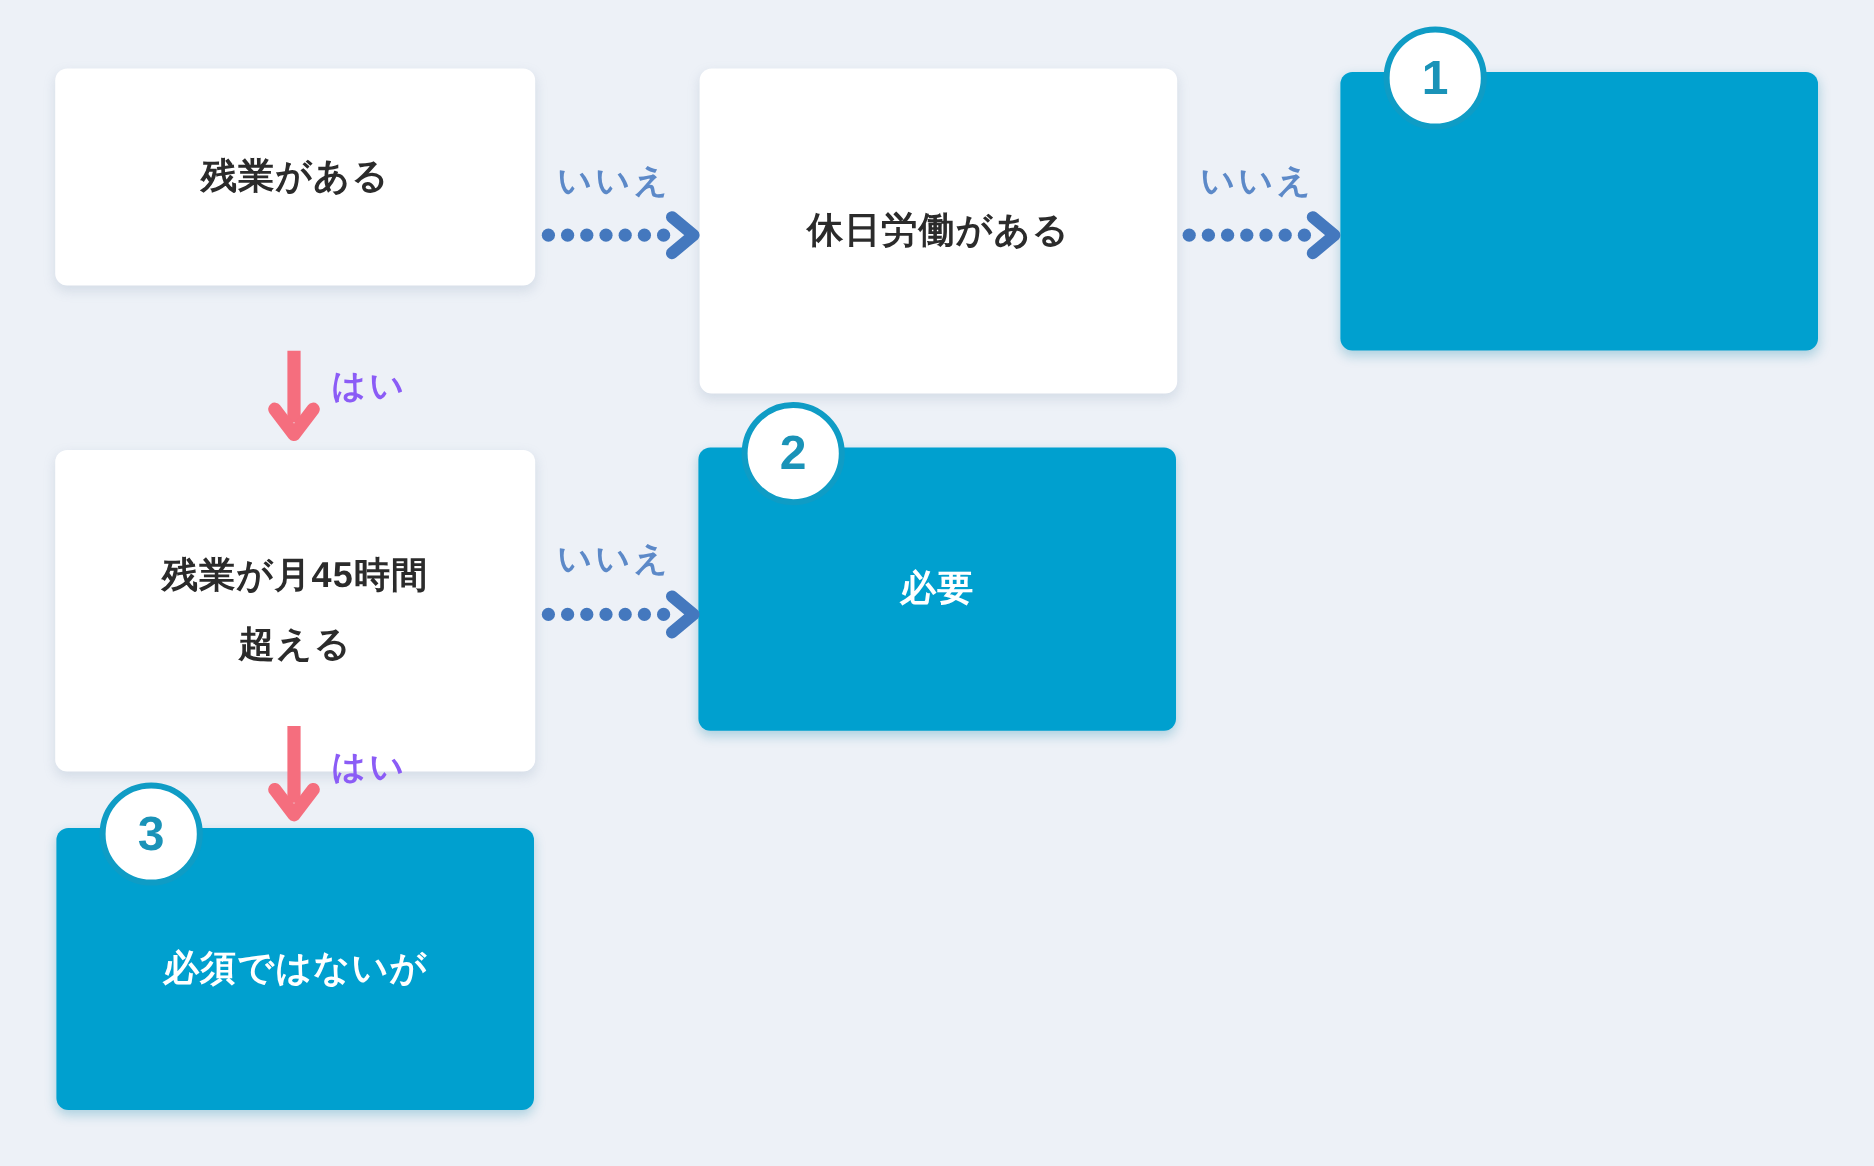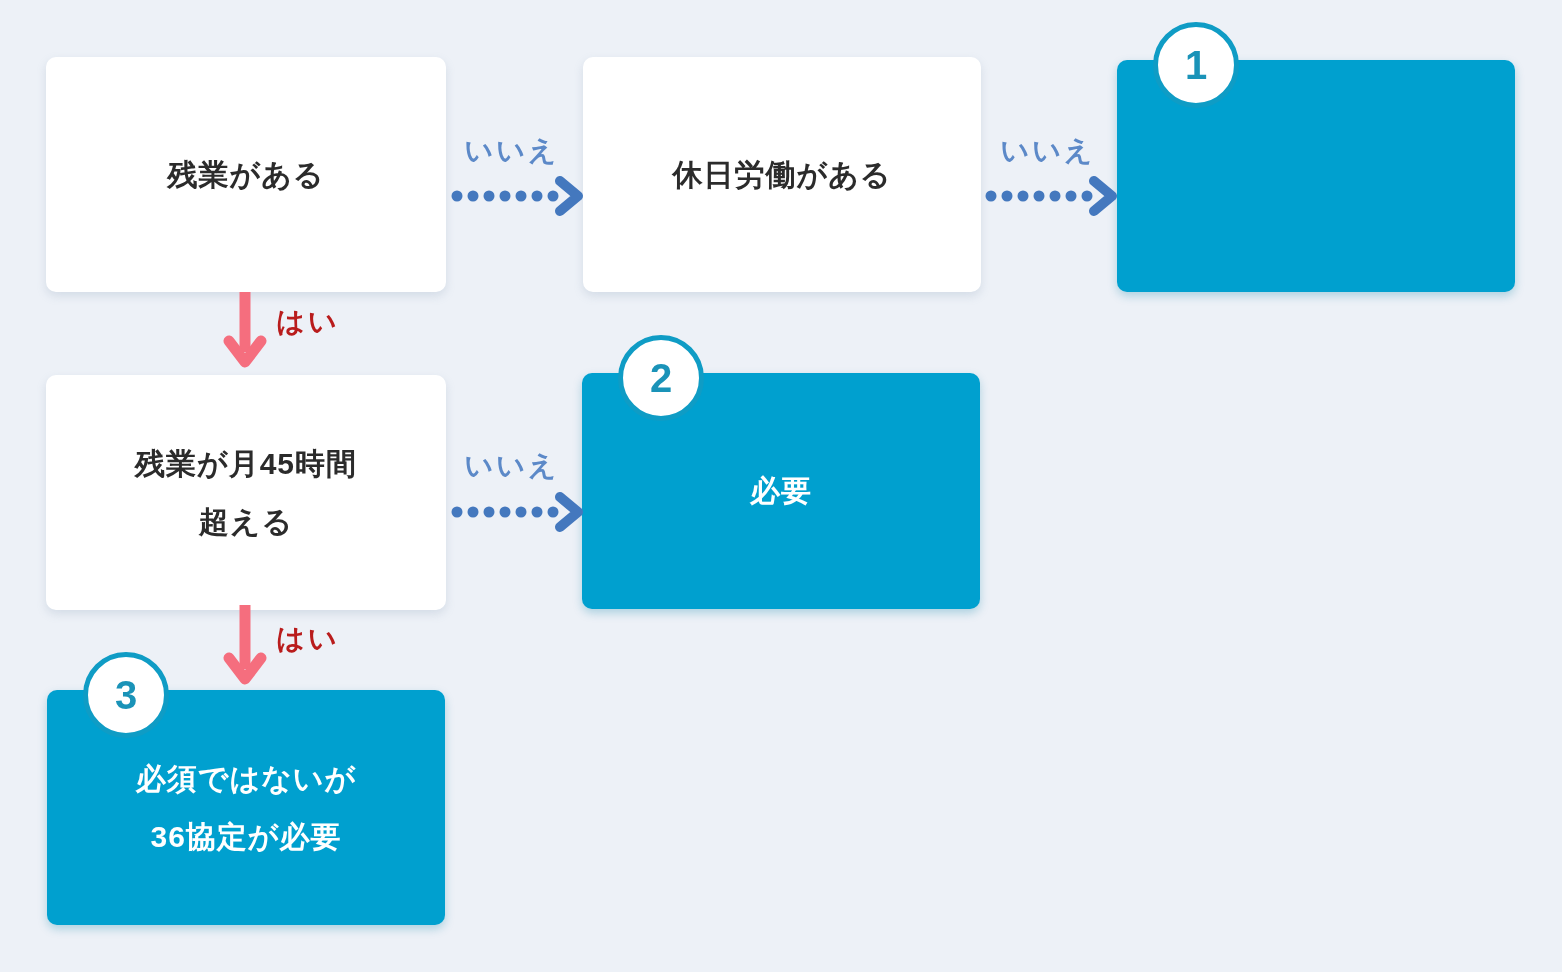--- a/index.html
+++ b/index.html
@@ -59,60 +59,59 @@
   }
   .edge-label {
     position: absolute;
     transform: translate(-50%, -50%);
     font-size: 28px;
     font-weight: bold;
     letter-spacing: 3px;
     white-space: nowrap;
   }
   .edge-label.no  { color: #5c89c8; }
-  .edge-label.yes { color: #b91c1c; }
+  .edge-label.yes { color: #8b5cf6; }
   .arrow { position: absolute; }
 </style>
 </head>
 <body>
 
 <div class="canvas">
 
-  <div class="node white" style="left:46px; top:57px; width:400px; height:235px;">
+  <div class="node white" style="left:46px; top:57px; width:400px; height:181px;">
     <span>残業がある</span>
   </div>
 
-  <div class="node white" style="left:583px; top:57px; width:398px; height:235px;">
+  <div class="node white" style="left:583px; top:57px; width:398px; height:271px;">
     <span>休日労働がある</span>
   </div>
 
   <div class="node blue" style="left:1117px; top:60px; width:398px; height:232px;">
     <div class="badge">
       <span>1</span>
     </div>
   </div>
 
-  <div class="node white" style="left:46px; top:375px; width:400px; height:235px;">
+  <div class="node white" style="left:46px; top:375px; width:400px; height:268px;">
     <div>残業が月45時間</div>
     <div>超える</div>
   </div>
 
   <div class="node blue" style="left:582px; top:373px; width:398px; height:236px;">
     <div class="badge">
       <span>2</span>
     </div>
     <div>必要</div>
   </div>
 
   <div class="node blue" style="left:47px; top:690px; width:398px; height:235px;">
     <div class="badge">
       <span>3</span>
     </div>
     <div>必須ではないが</div>
-    <div>36協定が必要</div>
   </div>
 
   <svg class="arrow" style="left:450px; top:174px;" width="134" height="44" viewBox="0 0 134 44">
     <g fill="#4478be">
       <circle cx="7" cy="22" r="5.5"></circle>
         <circle cx="23" cy="22" r="5.5"></circle>
         <circle cx="39" cy="22" r="5.5"></circle>
       <circle cx="55" cy="22" r="5.5"></circle>
         <circle cx="71" cy="22" r="5.5"></circle>
         <circle cx="87" cy="22" r="5.5"></circle>

